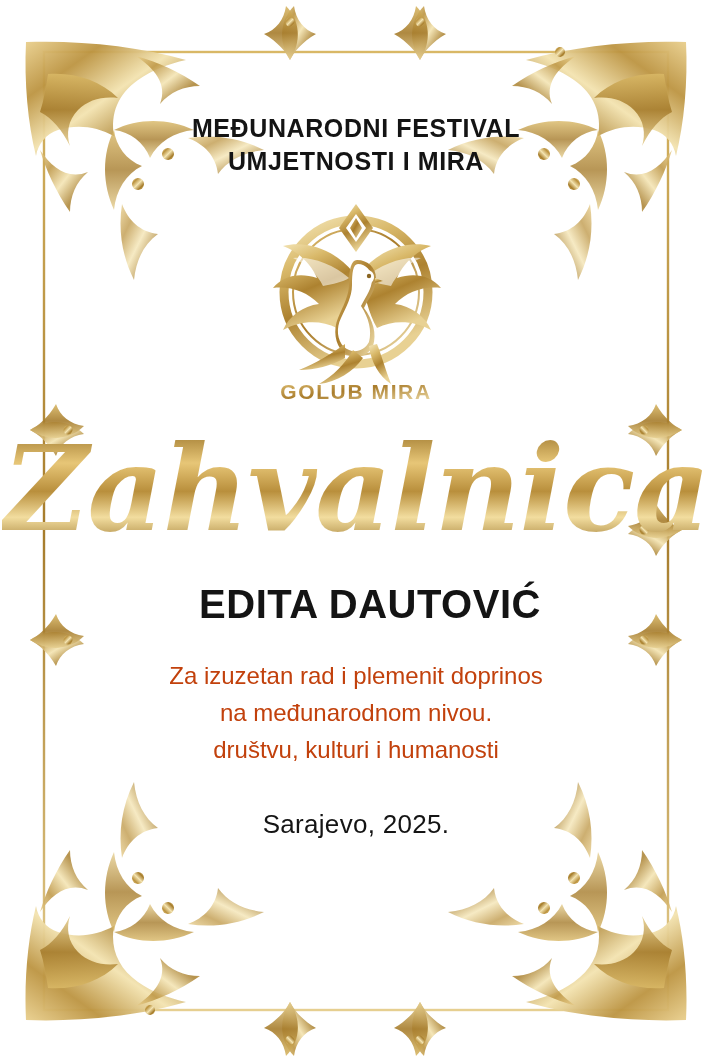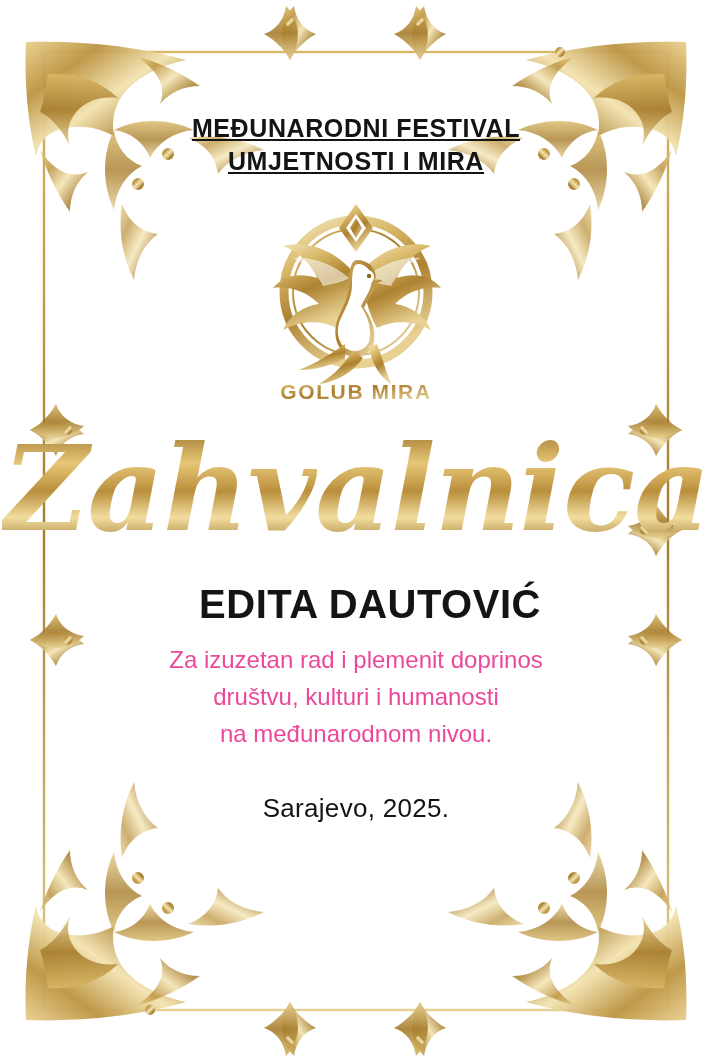--- a/index.html
+++ b/index.html
@@ -48,21 +48,20 @@
 
   .festival-title {
     margin-top: 112px;
     text-align: center;
     font-family: "Liberation Sans", sans-serif;
     font-weight: bold;
     font-size: 25px;
     letter-spacing: 0.6px;
     color: #141414;
     line-height: 1.32;
-    text-decoration: underline;
   }
   .festival-title .line {
     display: block;
   }
 
   
   .emblem {
     margin-top: 16px;
     width: 215px;
     height: 230px;
@@ -97,26 +96,26 @@
     font-family: "Liberation Sans", sans-serif;
     font-weight: bold;
     font-size: 40px;
     letter-spacing: 0.5px;
     color: #141414;
     text-align: center;
     margin-left: 28px;
   }
 
   .citation {
-    margin-top: 14px;
+    margin-top: 30px;
     text-align: center;
     font-family: "Liberation Sans", sans-serif;
     font-size: 24px;
     line-height: 1.55;
-    color: #ec4899;
+    color: #c2410c;
   }
   .citation .line { display: block; }
 
   .place-date {
     margin-top: 40px;
     font-family: "Liberation Sans", sans-serif;
     font-weight: normal;
     font-size: 26px;
     color: #141414;
     letter-spacing: 0.3px;
@@ -284,20 +283,20 @@
         <text x="107" y="205" text-anchor="middle" font-family="Liberation Sans, sans-serif" font-size="21" font-weight="bold" letter-spacing="1.6" fill="url(#embGoldB)">GOLUB MIRA</text>
       </svg>
     </div>
 
     <div class="script-heading">Zahvalnica</div>
 
     <div class="recipient-name">EDITA DAUTOVIĆ</div>
 
     <div class="citation">
       <span class="line">Za izuzetan rad i plemenit doprinos</span>
+      <span class="line">na međunarodnom nivou.</span>
       <span class="line">društvu, kulturi i humanosti</span>
-      <span class="line">na međunarodnom nivou.</span>
     </div>
 
     <div class="place-date">Sarajevo, 2025.</div>
 
   </div>
 </div>
 
 </body></html>

